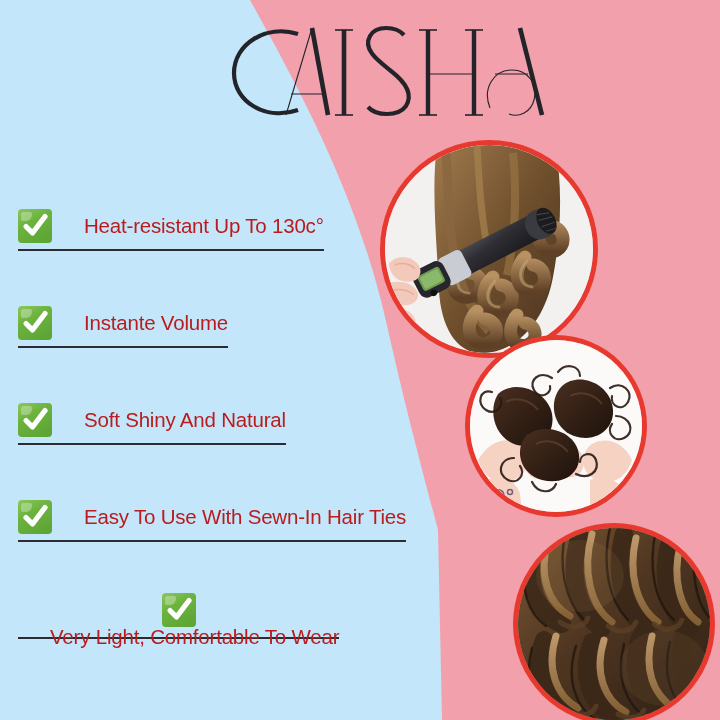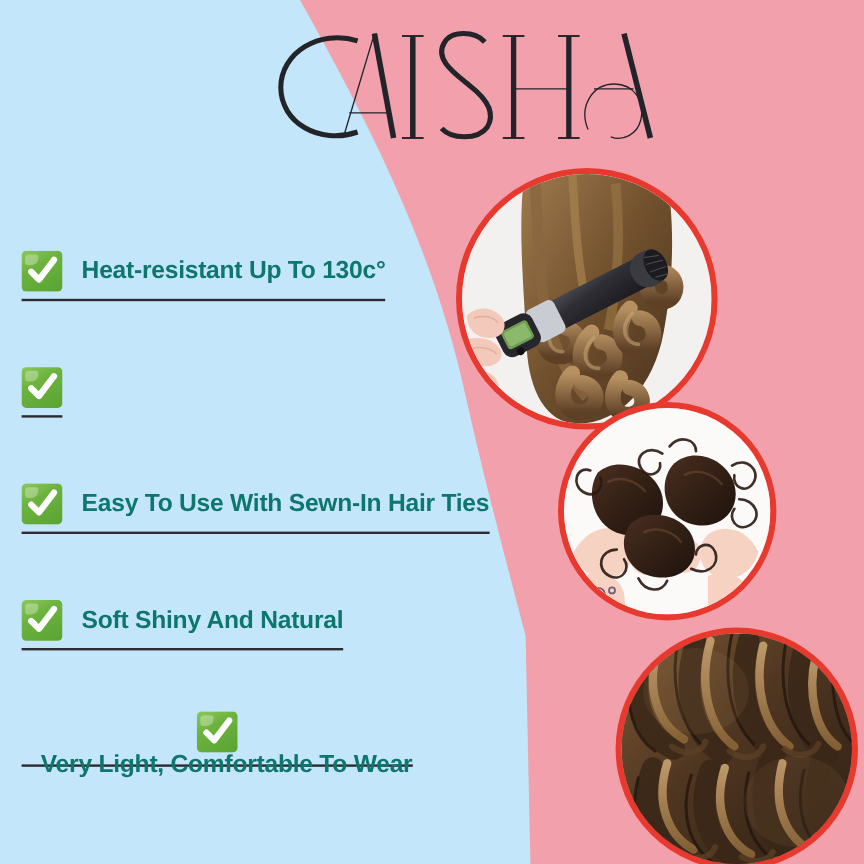--- a/index.html
+++ b/index.html
@@ -62,24 +62,24 @@
   .check-box .gloss {
     position:absolute;
     left:3px; top:3px;
     width:11px; height:9px;
     border-radius:3px 2px 6px 2px;
     background:rgba(255,255,255,0.30);
   }
   .check-box svg { position:absolute; inset:0; width:34px; height:34px; }
 
   .feature-label {
-    margin-left:16px;
+    margin-left:32px;
     font-size:20.5px;
-    font-weight:bold;
-    color:#0f766e;
+    font-weight:normal;
+    color:#b91c1c;
     letter-spacing:-0.2px;
     white-space:nowrap;
     line-height:1;
   }
 
   
   .photo {
     position:absolute;
     border-radius:50%;
     overflow:hidden;
@@ -155,40 +155,41 @@
       <span class="feature-label">Heat-resistant Up To 130c°</span>
     </div>
 
     <div class="feature-row">
       <span class="check-box">
         <span class="gloss"></span>
         <svg viewBox="0 0 34 34">
             <path d="M8 17.5 L14.5 24 L27 7.5" fill="none" stroke="#ffffff" stroke-width="5.2" stroke-linecap="round" stroke-linejoin="round"></path>
           </svg>
       </span>
+      <span class="feature-label">Instante Volume</span>
+    </div>
+
+    <div class="feature-row">
+      <span class="check-box">
+        <span class="gloss"></span>
+        <svg viewBox="0 0 34 34">
+            <path d="M8 17.5 L14.5 24 L27 7.5" fill="none" stroke="#ffffff" stroke-width="5.2" stroke-linecap="round" stroke-linejoin="round"></path>
+          </svg>
+      </span>
+      <span class="feature-label">Soft Shiny And Natural</span>
     </div>
 
     <div class="feature-row">
       <span class="check-box">
         <span class="gloss"></span>
         <svg viewBox="0 0 34 34">
             <path d="M8 17.5 L14.5 24 L27 7.5" fill="none" stroke="#ffffff" stroke-width="5.2" stroke-linecap="round" stroke-linejoin="round"></path>
           </svg>
       </span>
       <span class="feature-label">Easy To Use With Sewn-In Hair Ties</span>
-    </div>
-
-    <div class="feature-row">
-      <span class="check-box">
-        <span class="gloss"></span>
-        <svg viewBox="0 0 34 34">
-            <path d="M8 17.5 L14.5 24 L27 7.5" fill="none" stroke="#ffffff" stroke-width="5.2" stroke-linecap="round" stroke-linejoin="round"></path>
-          </svg>
-      </span>
-      <span class="feature-label">Soft Shiny And Natural</span>
     </div>
 
     <div class="feature-row">
       <span class="check-box">
         <span class="gloss"></span>
         <svg viewBox="0 0 34 34">
             <path d="M8 17.5 L14.5 24 L27 7.5" fill="none" stroke="#ffffff" stroke-width="5.2" stroke-linecap="round" stroke-linejoin="round"></path>
           </svg>
       </span>
       <span class="feature-label">Very Light, Comfortable To Wear</span>

